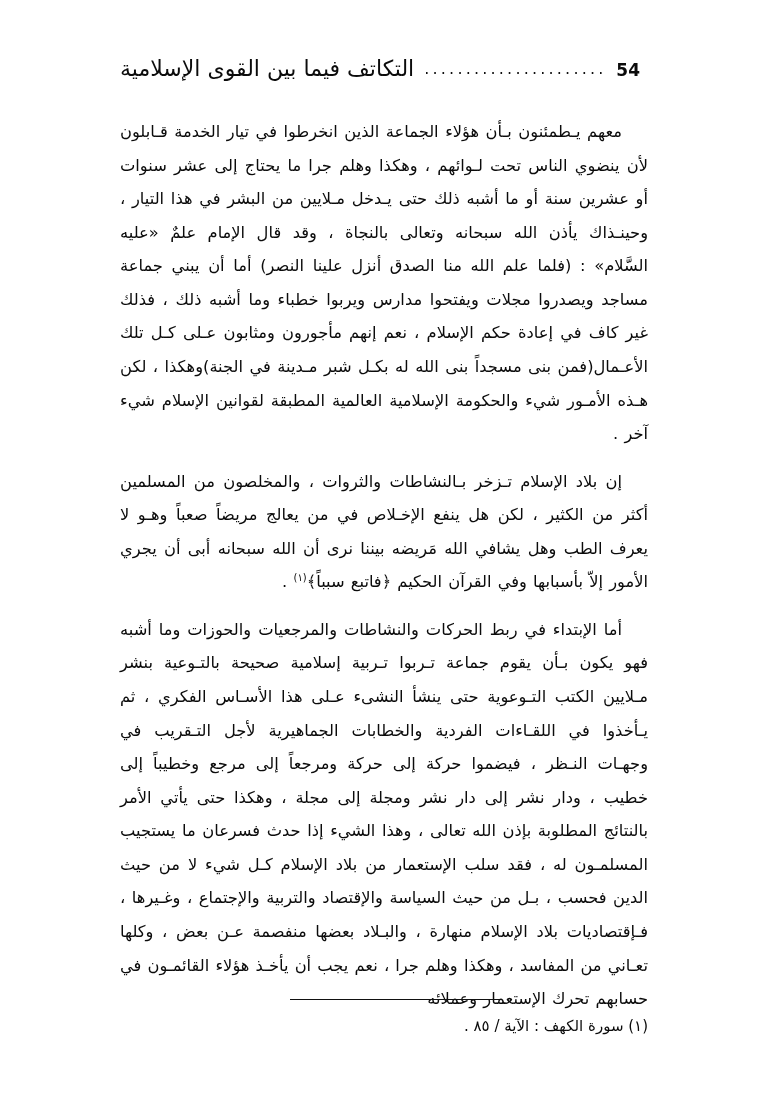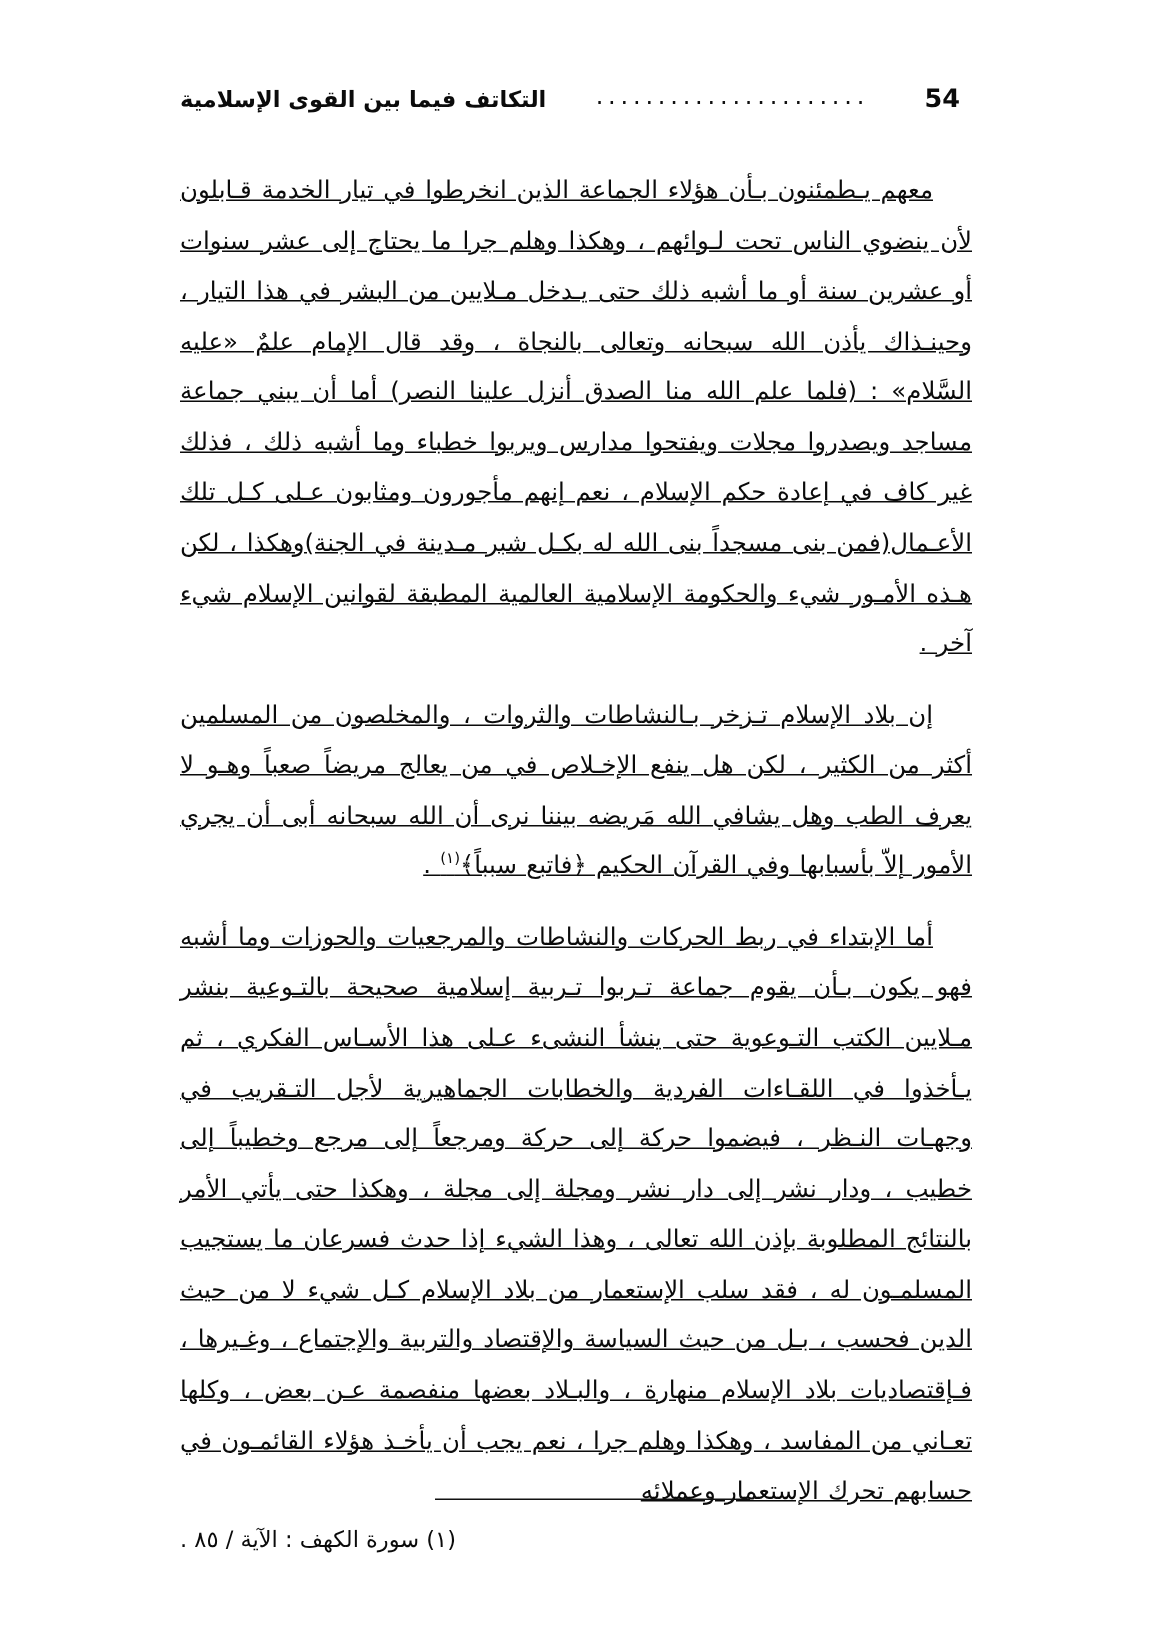--- a/index.html
+++ b/index.html
@@ -27,22 +27,22 @@
   .header {
     display: flex;
     flex-direction: row;
     align-items: baseline;
     justify-content: flex-start;
     gap: 10px;
     margin-bottom: 34px;
     padding-right: 8px;
   }
   .header-title {
-    font-size: 15px;
-    font-weight: bold;
+    font-size: 22px;
+    font-weight: normal;
     white-space: nowrap;
     letter-spacing: 0px;
   }
   .header-dots {
     flex: 1 1 auto;
     font-size: 16px;
     letter-spacing: 3.2px;
     overflow: hidden;
     white-space: nowrap;
     text-align: center;
@@ -61,21 +61,20 @@
     font-size: 16.3px;
     line-height: 2.06;
     text-align: justify;
     text-justify: inter-word;
     letter-spacing: 0px;
     word-spacing: 1px;
   }
   .para {
     margin: 0 0 14px 0;
     text-indent: 26px;
-    text-decoration: underline;
   }
   .para:last-of-type {
     margin-bottom: 0;
   }
   sup.footnote-ref {
     font-size: 10px;
     vertical-align: super;
   }
   
   .footnote-area {
@@ -86,21 +85,21 @@
   }
   .footnote-rule {
     width: 210px;
     height: 1px;
     background: #111;
     margin: 0 0 14px auto;
     margin-right: 148px;
   }
   .footnote-text {
     font-size: 15px;
-    text-align: left;
+    text-align: right;
     line-height: 1.7;
   }
 </style>
 </head>
 <body>
 
 <div class="page">
 
   <div class="header">
     <div class="header-page-number">54</div>

